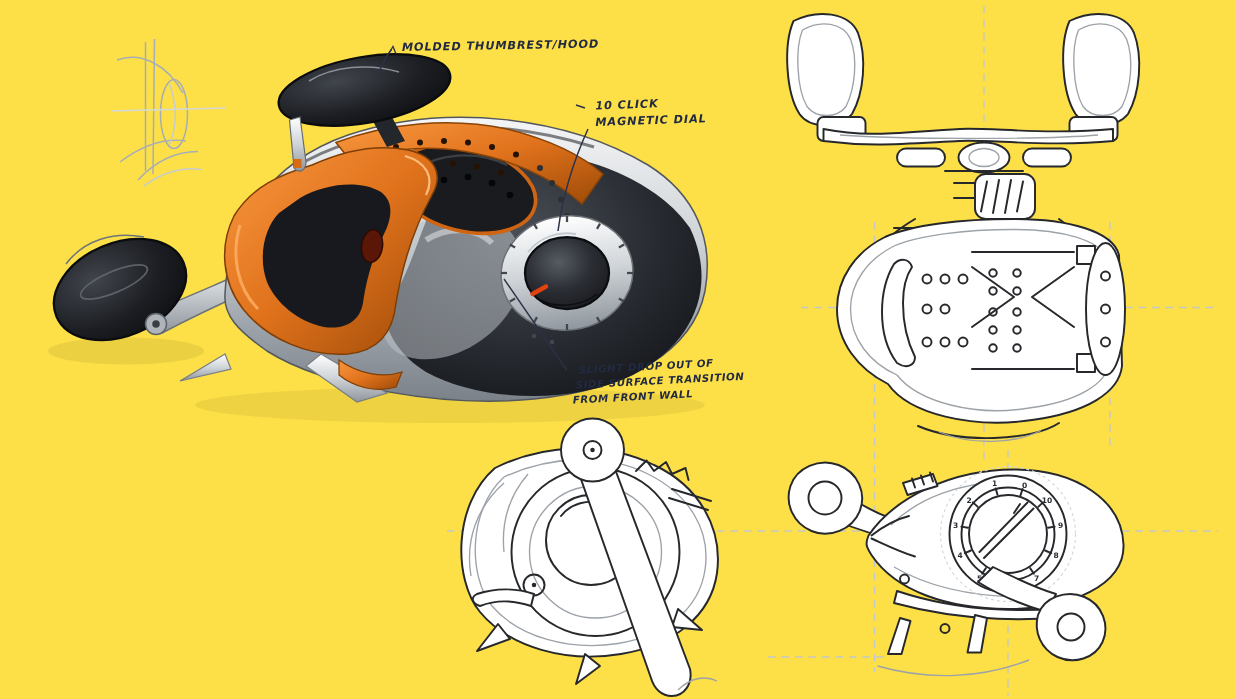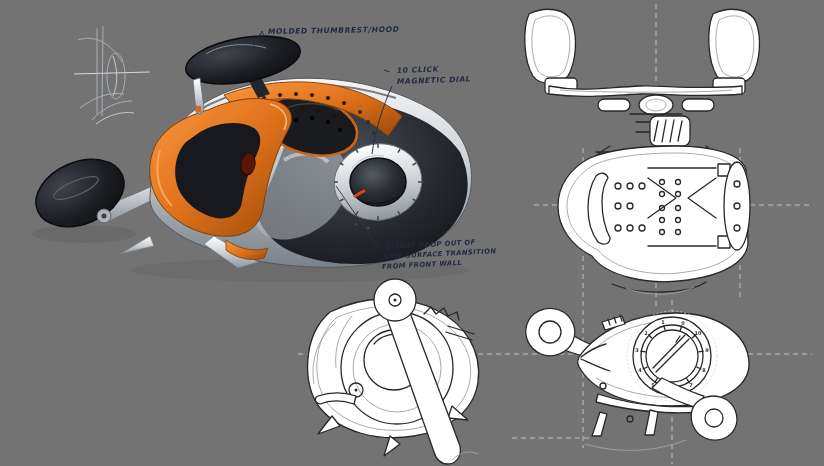--- a/index.html
+++ b/index.html
@@ -1,16 +1,16 @@
 <!DOCTYPE html>
 <html><head>
 <meta charset="utf-8">
 <style>
   html,body{margin:0;padding:0;background:#fff;}
-  .stage{position:relative;width:824px;height:466px;background:#737373;overflow:hidden;
+  .stage{position:relative;width:824px;height:466px;background:#fde047;overflow:hidden;
          font-family:"DejaVu Sans",sans-serif;}
   svg{display:block;}
   .note{font:italic 600 7.5px "DejaVu Sans",sans-serif;fill:#222a41;letter-spacing:.6px;}
   .note-sm{font:italic 600 6.8px "DejaVu Sans",sans-serif;fill:#222a41;letter-spacing:.4px;}
   .dialnum{font:600 5px "DejaVu Sans",sans-serif;fill:#2a2d31;text-anchor:middle;}
   .ink{stroke:#2c3247;fill:none;}
   .lineart{stroke:#26282b;fill:none;stroke-width:1.3;stroke-linejoin:round;stroke-linecap:round;}
   .lineart-fill{stroke:#26282b;fill:#ffffff;stroke-width:1.3;stroke-linejoin:round;}
   .sub{stroke:#9ca2a8;fill:none;stroke-width:.9;}
   .faint{stroke:#d5d8da;fill:none;stroke-width:.8;}

